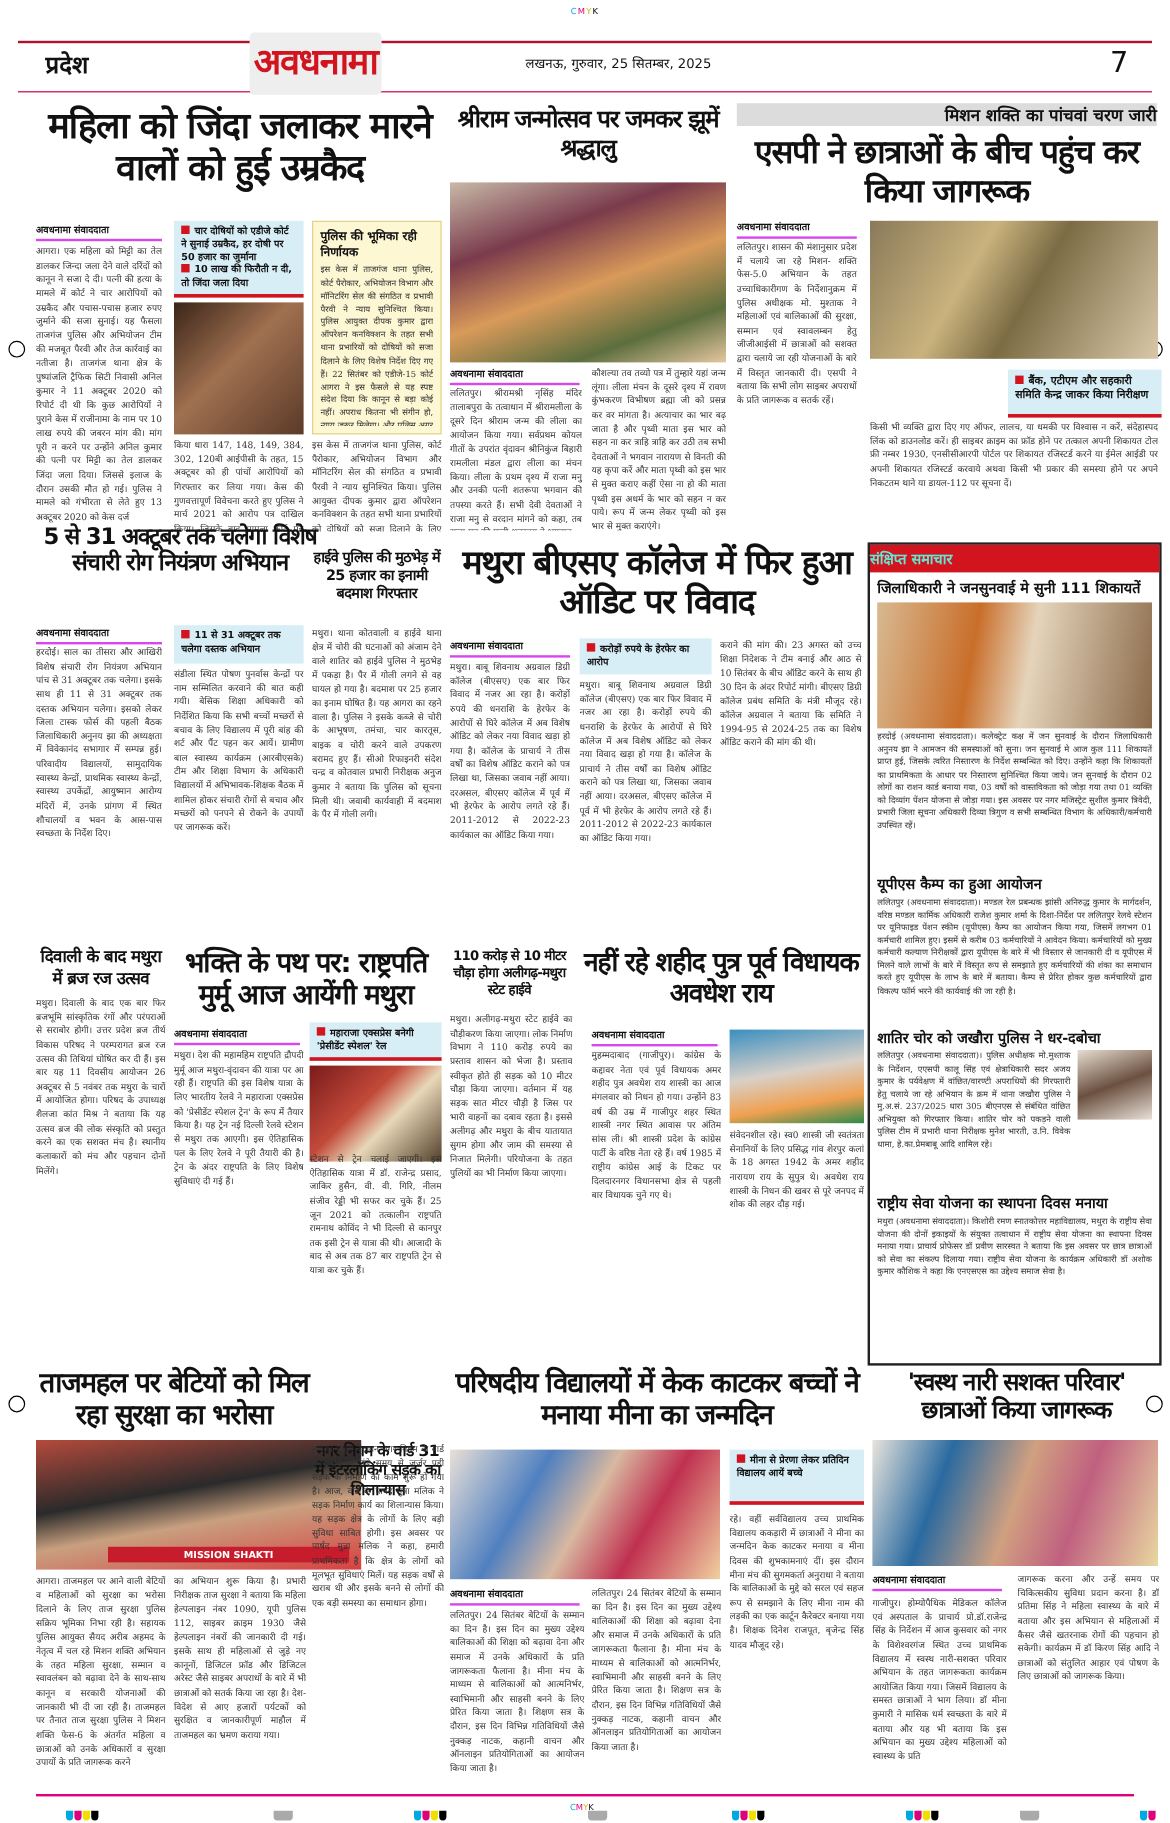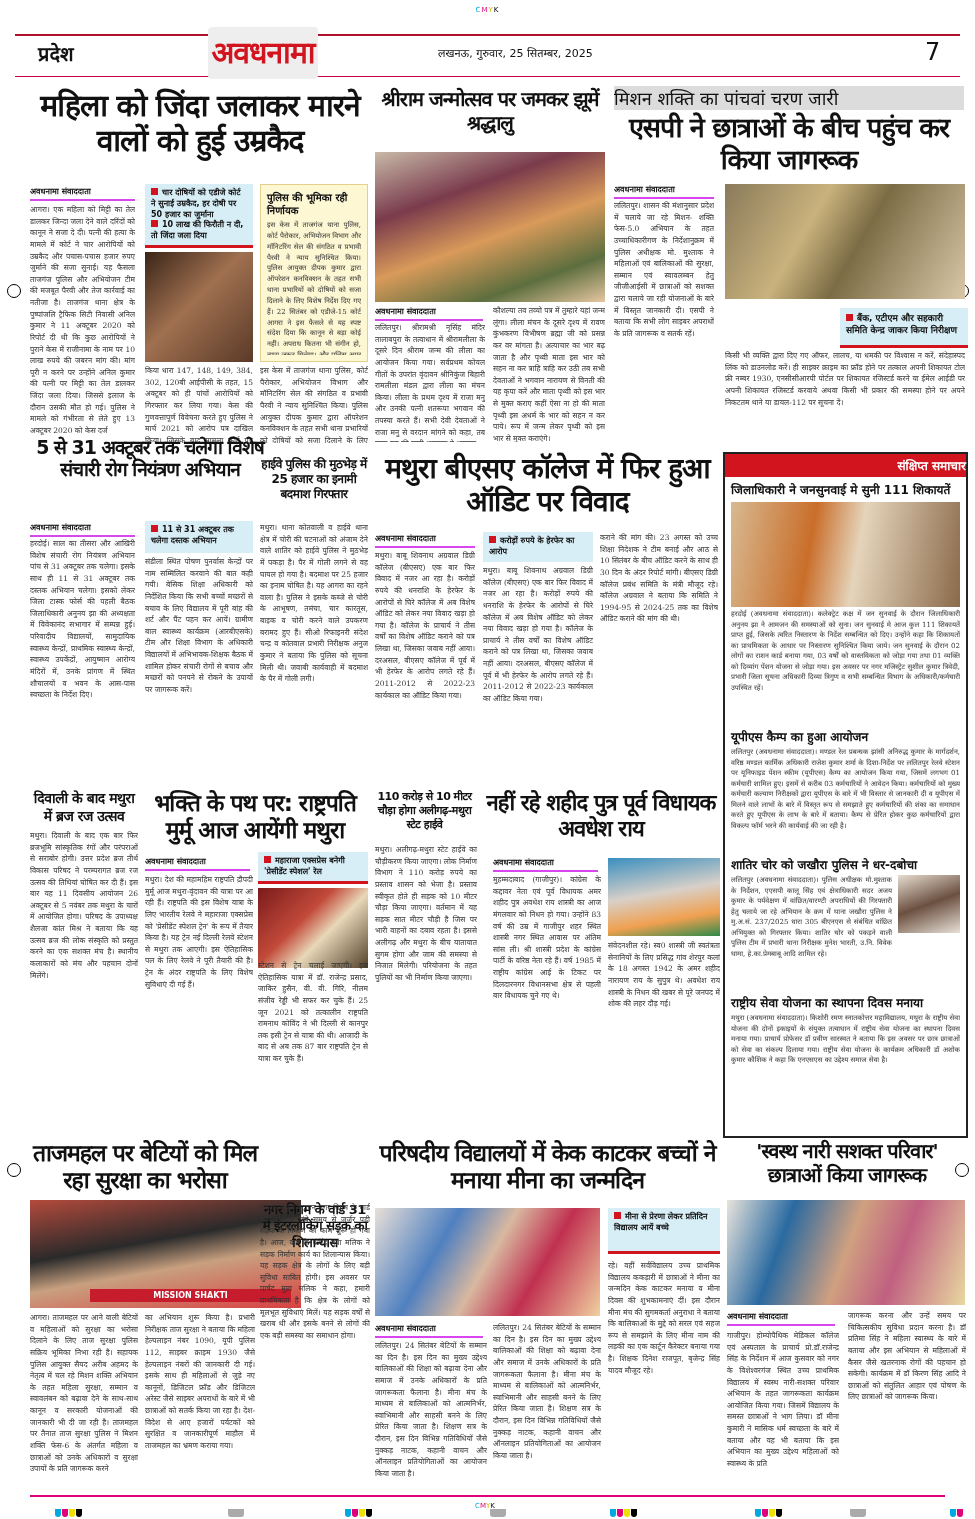--- a/index.html
+++ b/index.html
@@ -14,24 +14,24 @@
 .pageno{left:925px;top:38px;font-size:24px}
 .h-big{font-weight:bold;text-align:center;line-height:1.18;font-family:"DejaVu Sans",sans-serif;color:#111;letter-spacing:-1px}
 .byline{font-size:8px;font-weight:bold;border-bottom:2px solid #d946ef;padding-bottom:3px}
 .body-text{font-size:7.5px;line-height:1.55;color:#333;text-align:justify;overflow:hidden;font-family:"DejaVu Serif",serif}
 .hl-box{background:#d7eef7;font-size:9px;font-weight:bold;line-height:1.35;padding:4px 6px;border-bottom:3px solid #d2141f}
 .hl-box .sq{display:inline-block;width:7px;height:7px;background:#d2141f;margin-right:4px}
 .yellow-box{background:#fdf7d3;border:1px solid #e3d18a;padding:6px}
 .photo{background:linear-gradient(135deg,#8a6d4e,#c9a884 40%,#6b5a49);overflow:hidden}
 .sub-head{font-weight:bold;text-align:center;line-height:1.25;letter-spacing:-0.5px}
 .brief{border:2px solid #222;background:#fff}
-.brief-title{background:#d2141f;color:#ffffff;text-align:right;font-weight:bold;font-size:12px;padding:3px 0}
+.brief-title{background:#d2141f;color:#5eead4;text-align:left;font-weight:bold;font-size:12px;padding:3px 0}
 .brief-h{font-weight:bold;font-size:12px;padding:4px 6px 2px}
 .brief-t{font-size:7px;line-height:1.5;color:#333;padding:0 6px;text-align:justify;font-family:"DejaVu Serif",serif;overflow:hidden}
-.kicker-gray{background:#dcdcdc;text-align:left;font-weight:normal;font-size:18px}
+.kicker-gray{background:#dcdcdc;text-align:right;font-weight:bold;font-size:14px}
 .crop{width:14px;height:14px;border:1px solid #000;border-radius:50%}
 .cmyk-bottom{left:0;width:975px;top:1502px;height:12px}
 .dot{display:inline-block;width:6px;height:8px;border-radius:0 0 3px 3px;margin-right:1px}
 .pinkline{left:30px;width:915px;top:1495px;height:2px;background:#e0007a}
 </style>
 </head>
 <body>
 
 <div class="abs cmyk-top">
   <span class="c">C</span><span class="m">M</span><span class="y">Y</span><span class="k">K</span>

